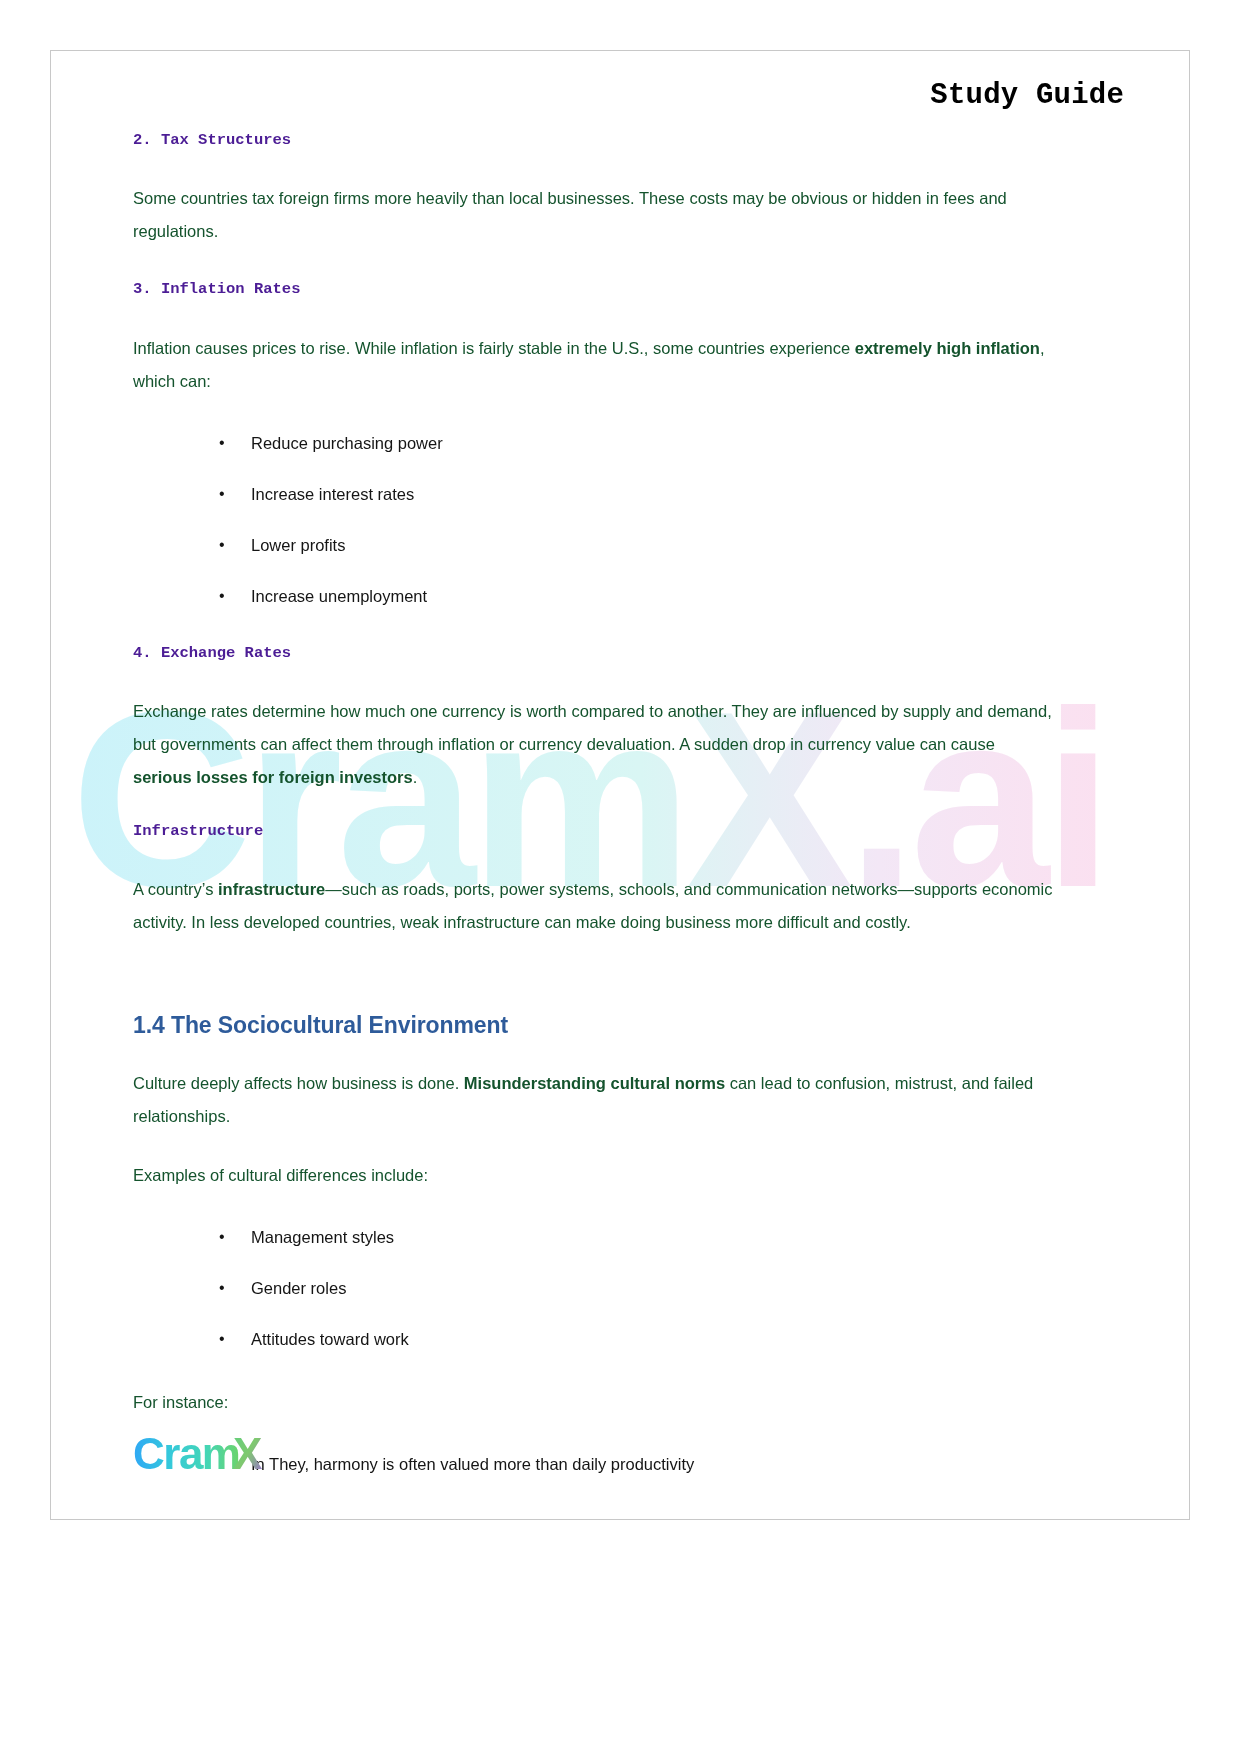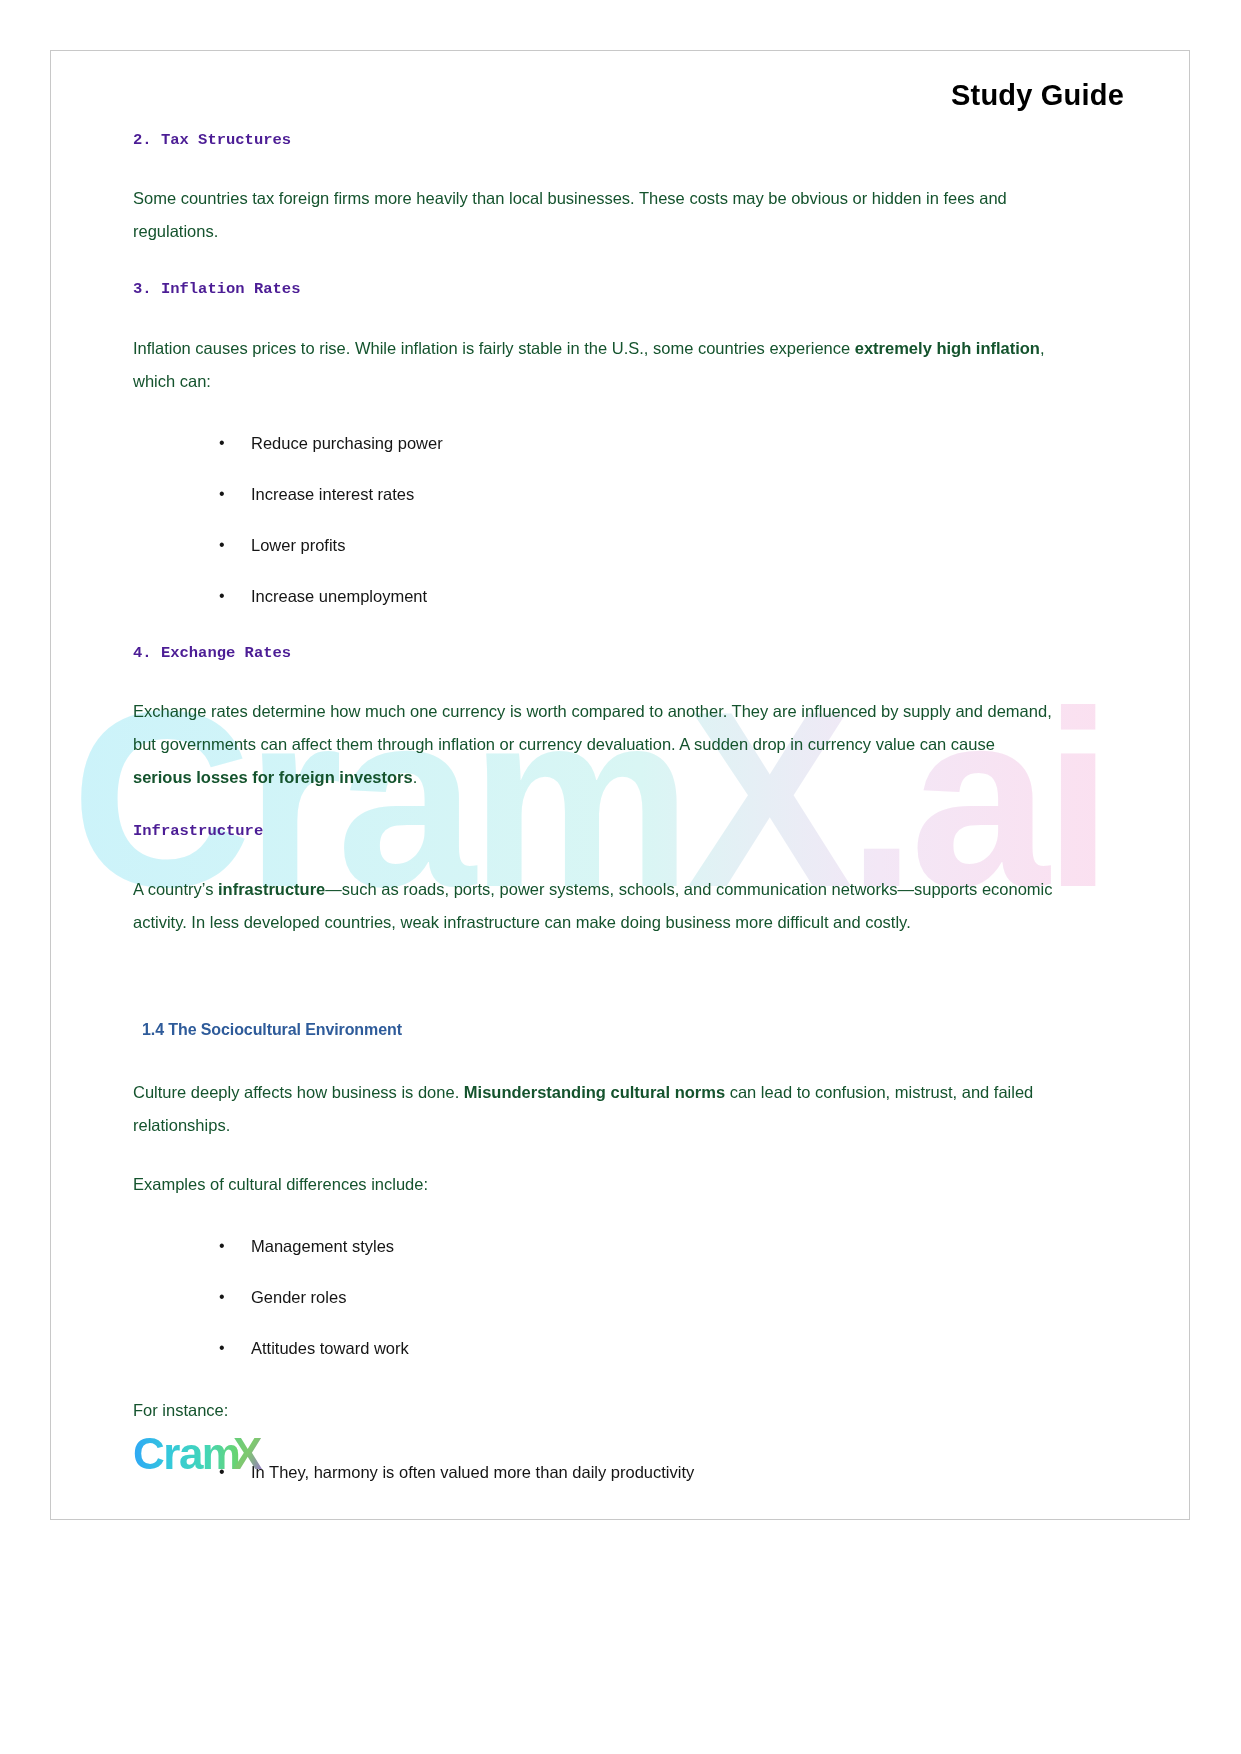--- a/index.html
+++ b/index.html
@@ -54,20 +54,21 @@
     left: 0;
     right: 65px;
     top: 28px;
     text-align: right;
   }
   .doc-title {
     font-size: 29px;
     font-weight: bold;
     color: #000000;
     letter-spacing: 0.2px;
+    font-family: Liberation Mono, monospace;
   }
 
   
   .body-wrap {
     position: absolute;
     left: 82px;
     top: 78px;
     width: 925px;
   }
   h3.sub-head {
@@ -111,24 +112,24 @@
   ul.bullets li .bullet-dot {
     position: absolute;
     left: 86px;
     top: 0;
     font-size: 16px;
     line-height: 1.4;
     color: #151515;
   }
 
   h2.section-head {
-    font-size: 16px;
+    font-size: 23px;
     font-weight: bold;
     color: #2e5b9a;
-    margin: 9px;
+    margin: 0;
     padding: 0;
     line-height: 1.3;
     letter-spacing: -0.1px;
   }
 
   
   .footer-logo {
     position: absolute;
     left: 82px;
     bottom: 38px;

